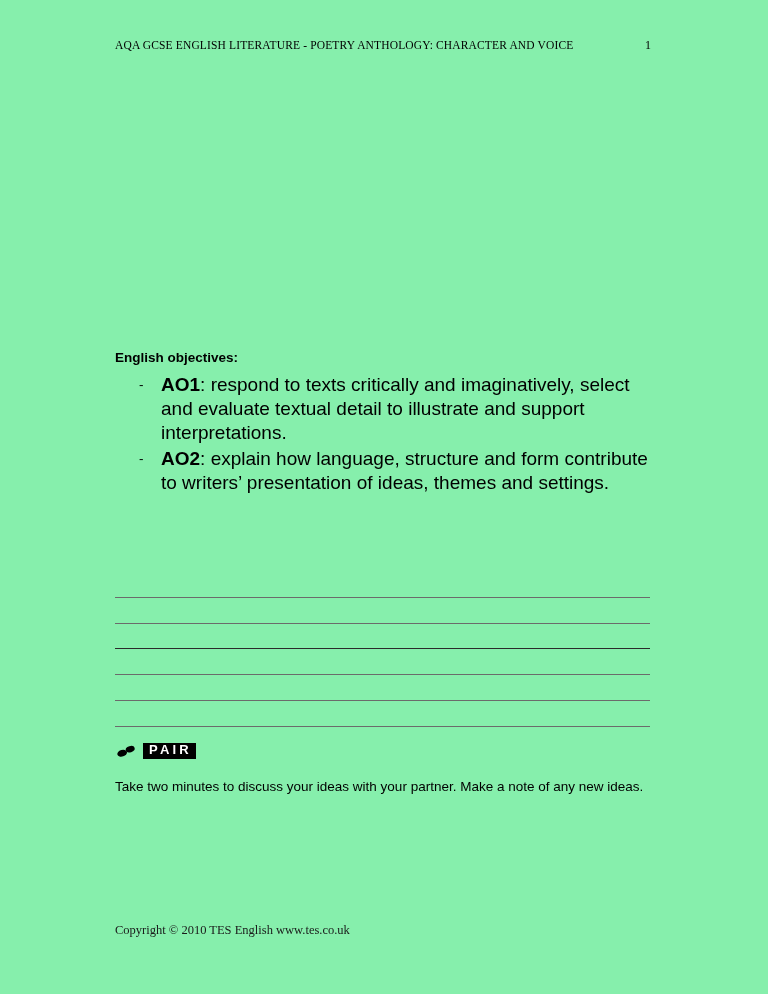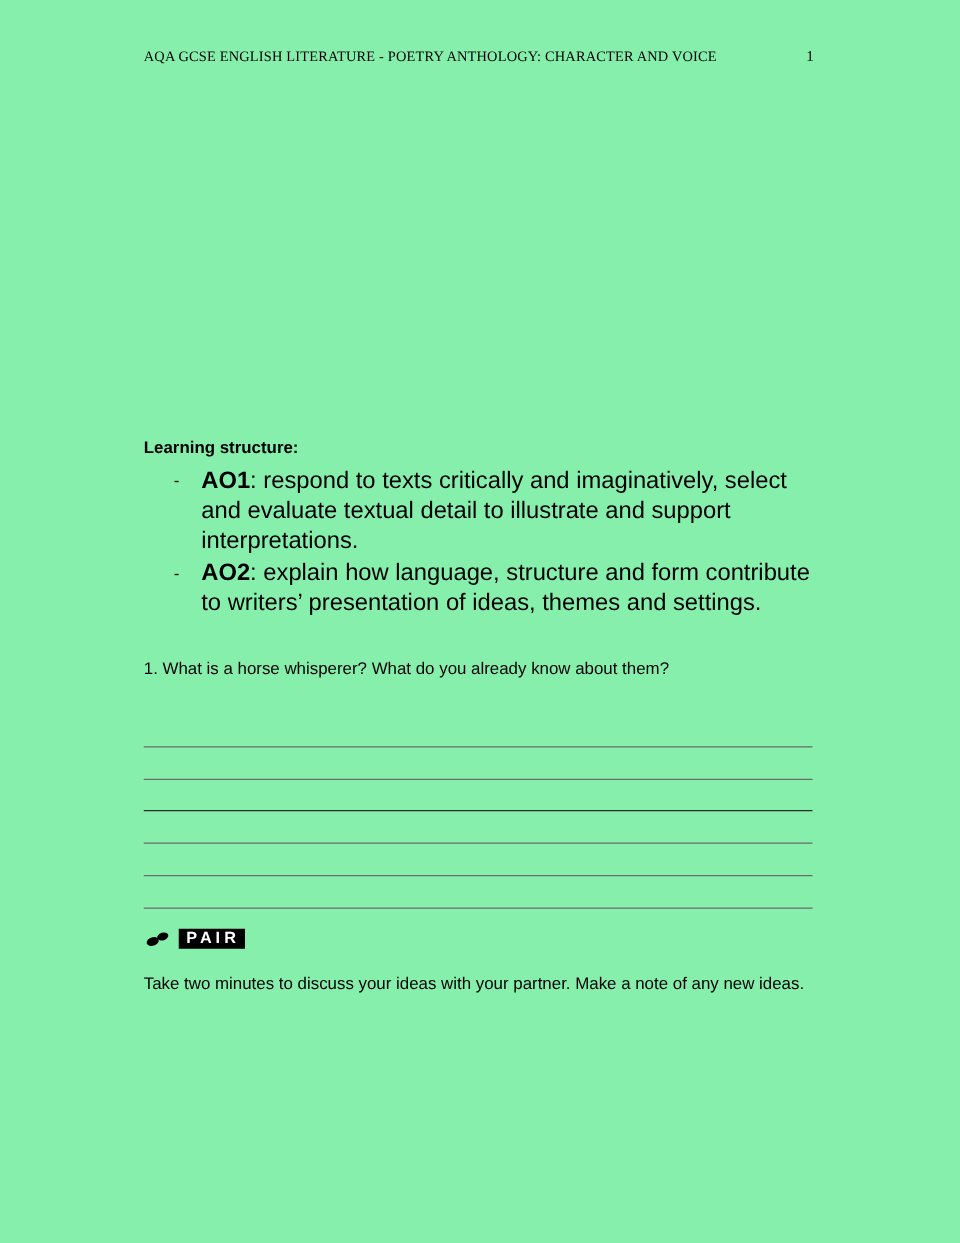--- a/index.html
+++ b/index.html
@@ -174,35 +174,34 @@
 
 <div class="page">
 
   <div class="running-header">
     <span class="running-header-title">AQA GCSE ENGLISH LITERATURE - POETRY ANTHOLOGY: CHARACTER AND VOICE</span>
     <span class="running-header-pageno">1</span>
   </div>
 
 
   <div class="objectives-block">
-    <div class="section-heading">Learning structure:</div>
+    <div class="section-heading">English objectives:</div>
 
     <div class="objective-item">
       <span class="objective-dash">-</span>
       <span class="objective-text"><span class="objective-code">AO1</span><span>: respond to texts critically and imaginatively, select and evaluate textual detail to illustrate and support interpretations.</span></span>
     </div>
 
     <div class="objective-item">
       <span class="objective-dash">-</span>
       <span class="objective-text"><span class="objective-code">AO2</span><span>: explain how language, structure and form contribute to writers’ presentation of ideas, themes and settings.</span></span>
     </div>
   </div>
 
   <div class="prereading-block">
-    <div class="prereading-question">1. What is a horse whisperer?  What do you already know about them?</div>
   </div>
 
   <div class="answer-lines">
     <div class="answer-line"></div>
     <div class="answer-line"></div>
     <div class="answer-line dark"></div>
     <div class="answer-line"></div>
     <div class="answer-line"></div>
     <div class="answer-line"></div>
   </div>
@@ -212,14 +211,15 @@
       <svg viewBox="0 0 22 18" width="22" height="18" aria-hidden="true">
         <ellipse cx="7.2" cy="11.2" rx="5.0" ry="3.3" fill="#000000" transform="rotate(-18 7.2 11.2)"></ellipse>
         <ellipse cx="15.2" cy="7.2" rx="4.6" ry="3.1" fill="#000000" transform="rotate(-18 15.2 7.2)"></ellipse>
       </svg>
     </span>
     <span class="pair-badge">PAIR</span>
   </div>
 
   <div class="pair-instructions">Take two minutes to discuss your ideas with your partner.  Make a note of any new ideas.</div>
 
+  <div class="doc-footer">Copyright © 2010 TES English www.tes.co.uk</div>
 
 </div>
 
 </body></html>

